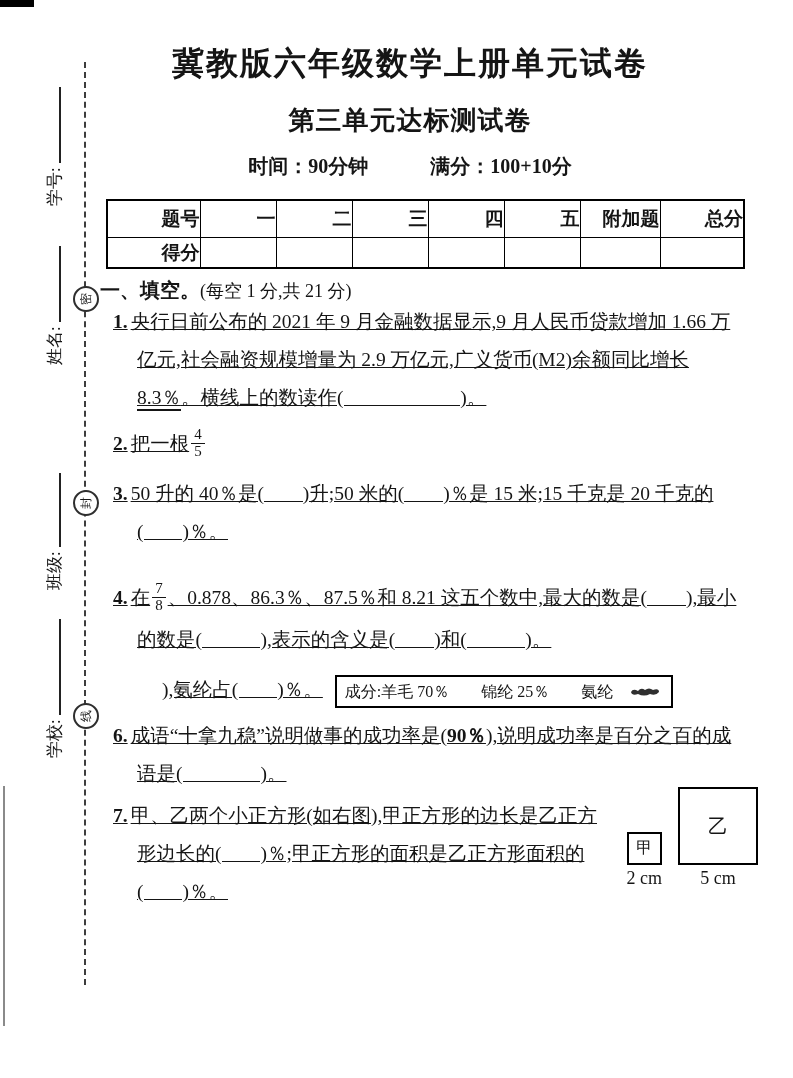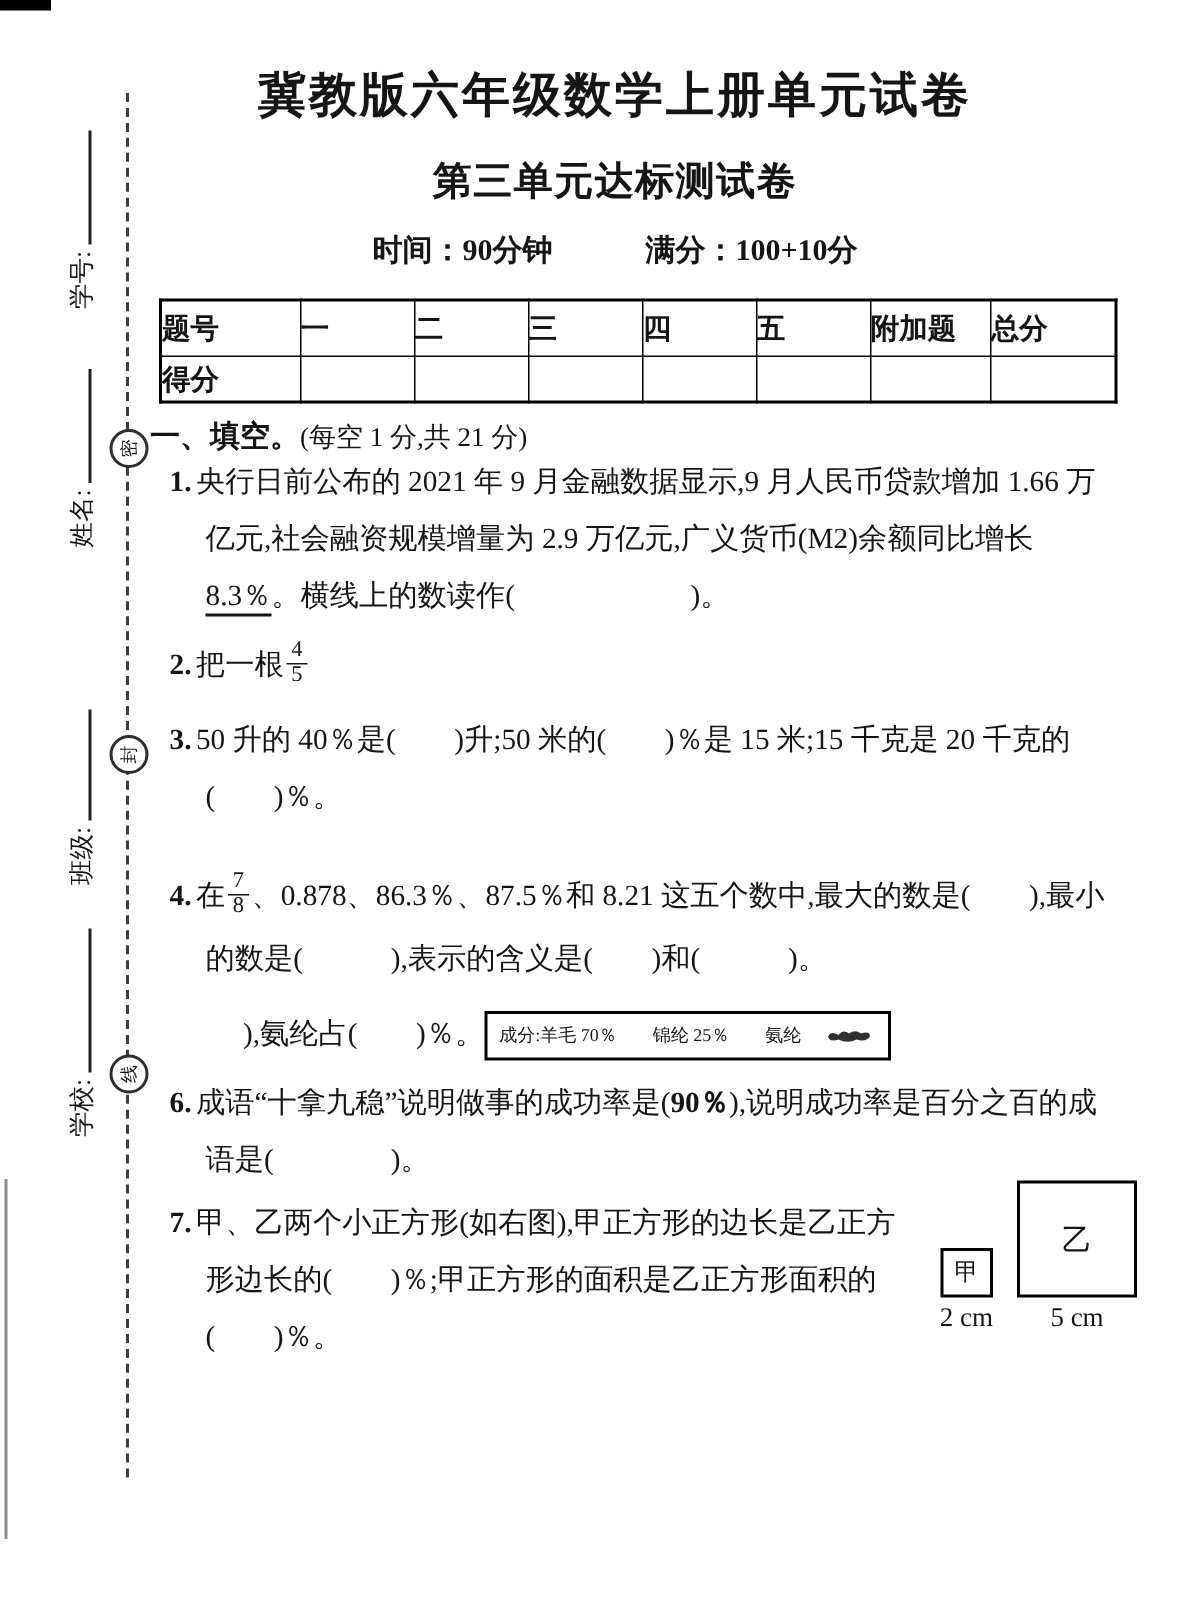--- a/index.html
+++ b/index.html
@@ -47,44 +47,44 @@
     position:absolute; left:80px; top:153px; width:660px; display:flex;
     justify-content:center; gap:62px; font-size:20px; font-weight:bold;
   }
 
   
   .score-table {
     position:absolute; left:106px; top:199px; width:637px;
     border-collapse:collapse; table-layout:fixed; font-size:19px;
   }
   .score-table, .score-table td { border:2px solid #000; }
-  .score-table td { border-width:1.5px; text-align:left; padding:0; }
+  .score-table td { border-width:1.5px; text-align:right; padding:0; }
   .score-table tr.hdr td { height:36px; font-weight:bold; }
   .score-table tr.scr td { height:29px; font-weight:bold; }
 
   
   .section-heading { position:absolute; left:100px; top:277px; font-size:20px; font-weight:bold; }
   .section-heading .paren { font-weight:normal; font-size:18px; }
   .content { position:absolute; left:100px; top:303px; width:662px; font-size:19.5px; }
   .question { padding-left:37px; }
-  .qline { line-height:38px; white-space:nowrap; }
+  .qline { line-height:38px; white-space:nowrap;text-decoration:underline; }
   .qfirst { margin-left:-24px; }
   .qnum { font-weight:bold; margin-right:3px; }
   .u-line { border-bottom:2px solid #151515; padding-bottom:1px; }
   .b-seg { font-weight:bold;text-align:right; }
   .frac { display:inline-block; vertical-align:middle; text-align:center; font-size:15px; line-height:1.05; margin:0 2px; position:relative; top:-2px; }
   .frac .fnum { display:block; padding:0 3px; }
   .frac .fden { display:block; border-top:1.5px solid #151515; padding:0 3px; }
   .mt8 { margin-top:8px; } .mt10 { margin-top:28px; } .mt12 { margin-top:12px; } .mt4 { margin-top:4px; }
   .indent28 { margin-left:25px; }
 
   .comp-box {
     display:inline-flex; align-items:center; border:2px solid #000;
-    padding:1px 10px 1px 8px; line-height:27px;
-    white-space:nowrap; vertical-align:middle; font-size:12px;
+    padding:1px 10px 1px 8px; margin-left:12px; line-height:27px;
+    white-space:nowrap; vertical-align:middle; font-size:16px;
   }
   .smudge { margin-left:16px; display:inline-block; }
 
   .q7 { position:relative; }
   .diagram { position:absolute; right:4px; top:-10px; display:flex; align-items:flex-end; gap:16px; }
   .dia-col { display:flex; flex-direction:column; align-items:center; }
   .sq-small { width:31px; height:29px; border:2px solid #000; display:flex; align-items:center; justify-content:center; font-size:16px; }
   .sq-big   { width:76px; height:74px; border:2px solid #000; display:flex; align-items:center; justify-content:center; font-size:20px; }
   .sq-size { font-size:18px; margin-top:3px; }
 </style>

